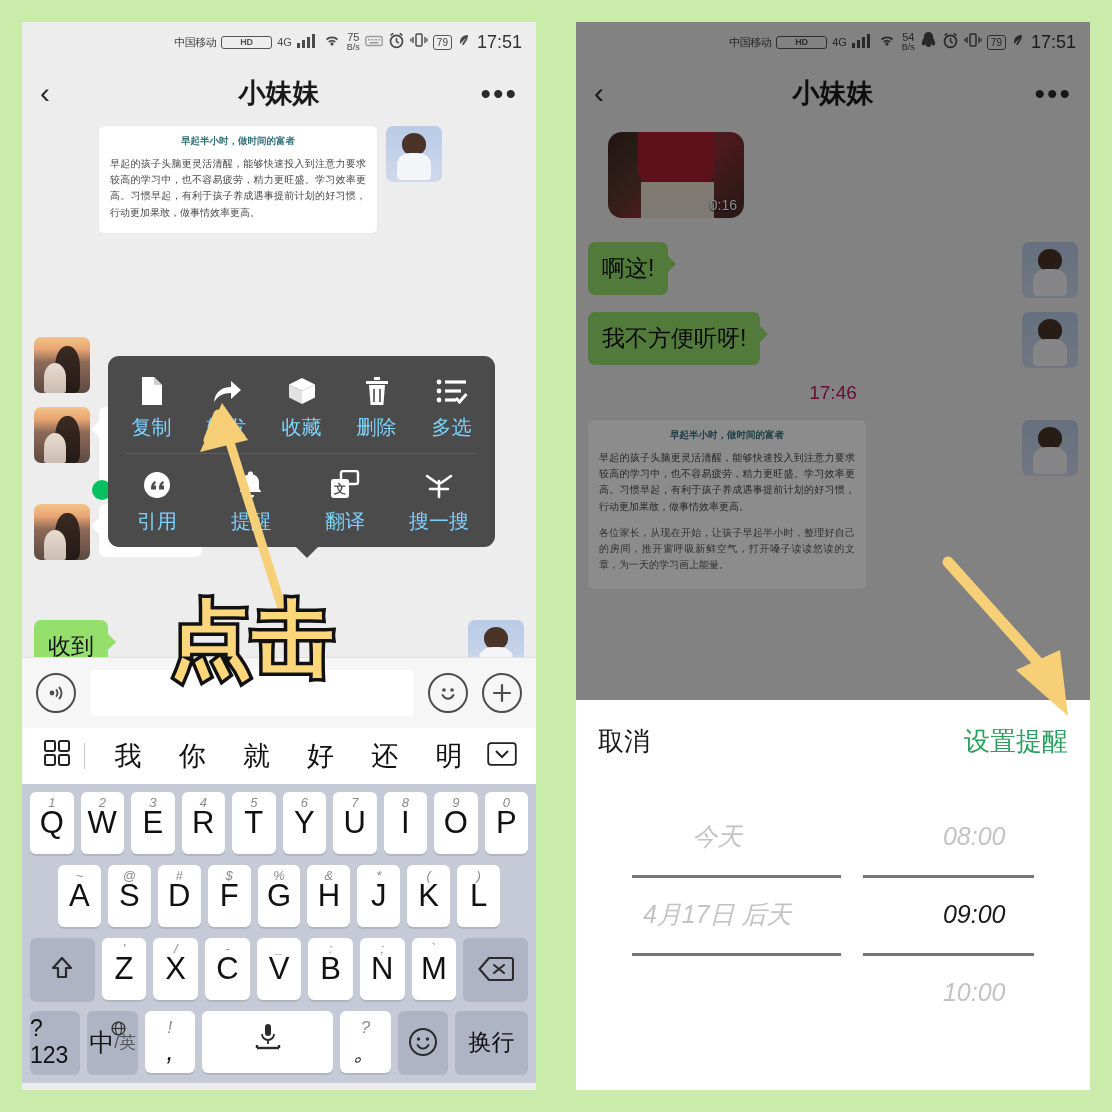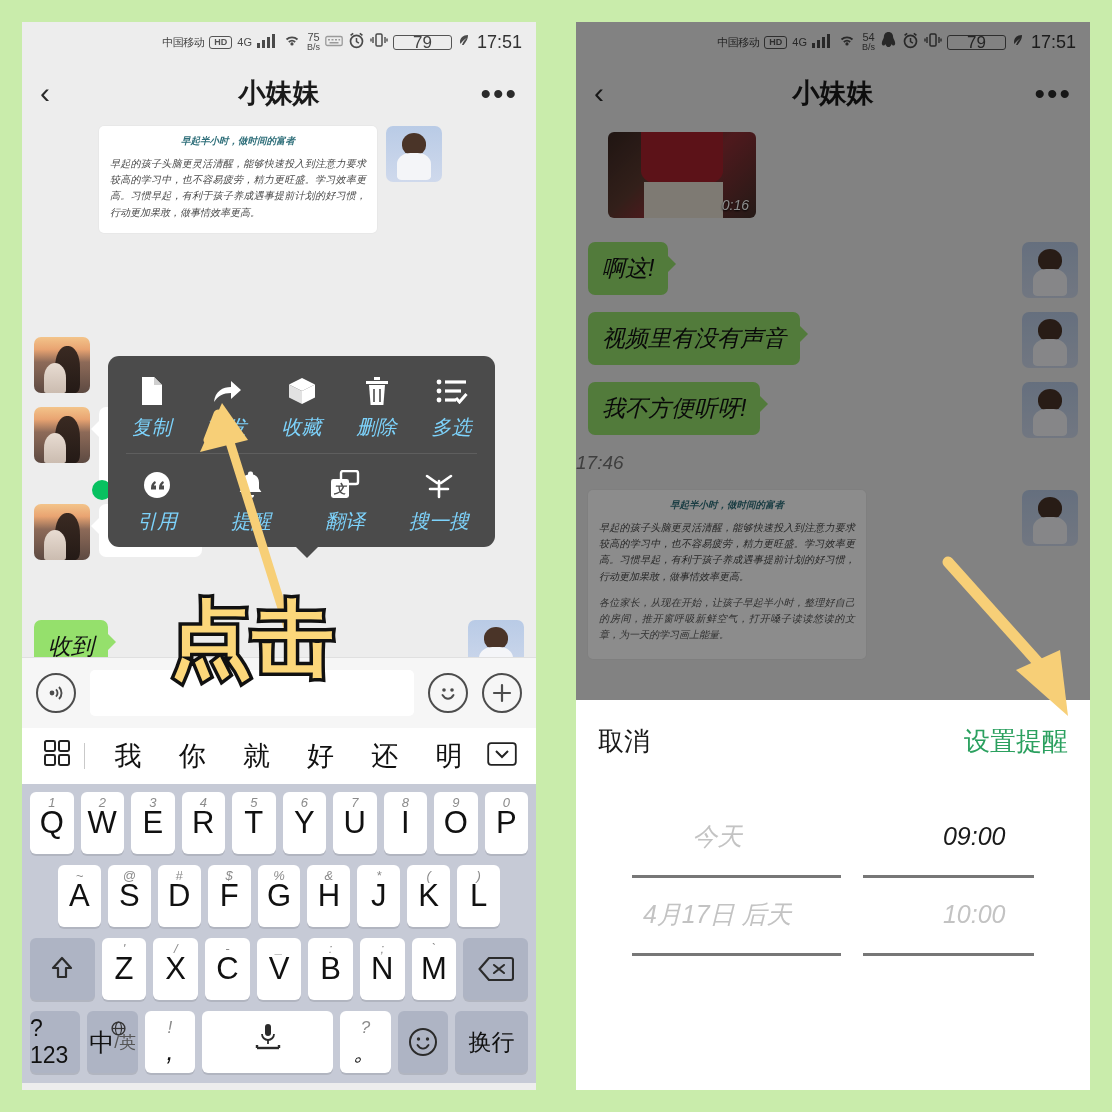--- a/index.html
+++ b/index.html
@@ -20,46 +20,46 @@
   }
 
   
   .statusbar {
     height: 40px; display: flex; align-items: center; justify-content: flex-end;
     padding: 0 14px; background: #ededed; gap: 5px;
     font-size: 16px; color: #4a4a4a; white-space: nowrap;
   }
   .statusbar .carrier { font-size: 11px; letter-spacing: -.5px; color: #3d3d3d; }
   .badge-hd {
-    border: 1.6px solid #555; border-radius: 3px; font-size: 9px; padding: 0 4px;
+    border: 1.6px solid #555; border-radius: 3px; font-size: 9px; padding: 0 18px;
     line-height: 11px; font-weight: bold; color: #555;
   }
   .tiny { font-size: 11px; }
   .netspeed { display: flex; flex-direction: column; align-items: center; line-height: 1; font-size: 11px; color:#4a4a4a;}
   .netspeed .u { font-size: 9px; }
   .batt {
-    border: 1.7px solid #555; border-radius: 3px; padding: 0 19px; font-size: 17px;
+    border: 1.7px solid #555; border-radius: 3px; padding: 0 3px; font-size: 10px;
     color: #444; line-height: 13px;
   }
   .clock { font-size: 18px; color: #333; margin-left: 1px; }
 
   
   .navbar {
     height: 62px; display: flex; align-items: center; position: relative;
     background: #ededed; padding: 0 18px;
   }
   .nav-back { font-size: 30px; color: #2b2b2b; line-height: 1; font-weight: 300; cursor: pointer;}
   .nav-title {
     position: absolute; left: 0; right: 0; text-align: center;
     font-size: 27px; font-weight: bold; color: #1a1a1a; pointer-events: none;
   }
   .nav-more { margin-left: auto; font-size: 30px; color: #2b2b2b; letter-spacing: 2px; line-height: .5; cursor:pointer;}
 
   
-  .chat { position: relative; background: #ededed; overflow: hidden; font-style: italic; }
+  .chat { position: relative; background: #ededed; overflow: hidden; }
   .panel.left .chat { height: 533px; }
 
   .row { display: flex; align-items: flex-start; margin: 0 12px 14px 12px; gap: 9px; }
   .row.out { justify-content: space-between; }
   .avatar { width: 56px; height: 56px; border-radius: 7px; flex: 0 0 56px; overflow: hidden; }
   .av-her {
     background:
       linear-gradient(180deg,#f3c48a 0%,#e9a472 22%,#8d6a58 45%,#5d4a42 100%);
     position: relative;
   }
@@ -103,24 +103,24 @@
 
   
   .card {
     width: 278px; background: #fff; border-radius: 5px; padding: 9px 11px 12px;
     box-shadow: 0 0 0 1px rgba(0,0,0,.02);
   }
   .card .c-title { font-size: 9.5px; font-weight: bold; color: #2f6f7a; text-align: center; margin-bottom: 8px; }
   .card .c-body { font-size: 10px; line-height: 1.62; color: #4a4a4a; text-align: justify; }
   .card .c-body.b2 { margin-top: 10px; color: #5a5a5a; }
 
-  .time-sep { font-size: 19px; color: #737373; margin: 6px 0 16px; }
+  .time-sep { text-align: center; font-size: 19px; color: #be185d; margin: 6px 0 16px; }
 
   .video-thumb {
-    width: 148px; height: 86px; border-radius: 6px; position: relative; overflow: hidden;
+    width: 136px; height: 86px; border-radius: 14px; position: relative; overflow: hidden;
     background: linear-gradient(135deg,#3a2722 0%,#5c3a30 35%,#8f2f35 55%,#43302a 100%);
   }
   .video-thumb .dress { position:absolute; left:22%; top:0; width:56%; height:62%; background:#a8222c; border-radius:0 0 26% 26%; }
   .video-thumb .skirt { position:absolute; left:24%; top:58%; width:54%; height:42%; background:#e6ded2; }
   .video-thumb .dur { position: absolute; right: 7px; bottom: 5px; color: #fff; font-size: 14px; text-shadow: 0 1px 2px #000; }
 
   
   .ctx-menu {
     position: absolute; left: 86px; top: 232px; width: 387px;
     background: #4b4b4b; border-radius: 11px; padding: 16px 0 12px; z-index: 30;
@@ -709,24 +709,20 @@
             <span class="skirt"></span>
             <span class="dur">0:16</span>
           </div>
         </div>
 
         <div class="row out" style="margin-top:24px;">
           <div class="bubble out">啊这!</div>
           <div class="avatar av-me"></div>
         </div>
         <div class="row out">
-          <div class="bubble out">视频里有没有声音</div>
-          <div class="avatar av-me"></div>
-        </div>
-        <div class="row out">
           <div class="bubble out">我不方便听呀!</div>
           <div class="avatar av-me"></div>
         </div>
 
         <div class="time-sep">17:46</div>
 
         <div class="row out">
           <div class="card" style="padding-bottom:16px;">
             <div class="c-title">早起半小时，做时间的富者</div>
             <div class="c-body">早起的孩子头脑更灵活清醒，能够快速投入到注意力要求较高的学习中，也不容易疲劳，精力更旺盛。学习效率更高。习惯早起，有利于孩子养成遇事提前计划的好习惯，行动更加果敢，做事情效率更高。</div>
@@ -761,20 +757,21 @@
             <span class="sel-line" style="position:relative;flex:1;height:2.5px;">
                 <span></span>
               </span>
           </div>
 
           <div class="pcol date">
             <div class="pitem">今天</div>
             <div class="pitem">4月17日 后天</div>
           </div>
           <div class="pcol time">
+            <div class="pitem">08:00</div>
             <div class="pitem sel">09:00</div>
             <div class="pitem">10:00</div>
           </div>
         </div>
       </div>
     </div>
 
     <svg class="arrow-svg" style="left:300px;top:130px;width:230px;height:600px;" viewBox="0 0 230 600">
       <path d="M92 432 L196 548" stroke="#f7cf77" stroke-width="11" fill="none" stroke-linecap="round"></path>
       <path d="M160 540 L212 586 L204 520 Z" fill="#f7cf77"></path>

